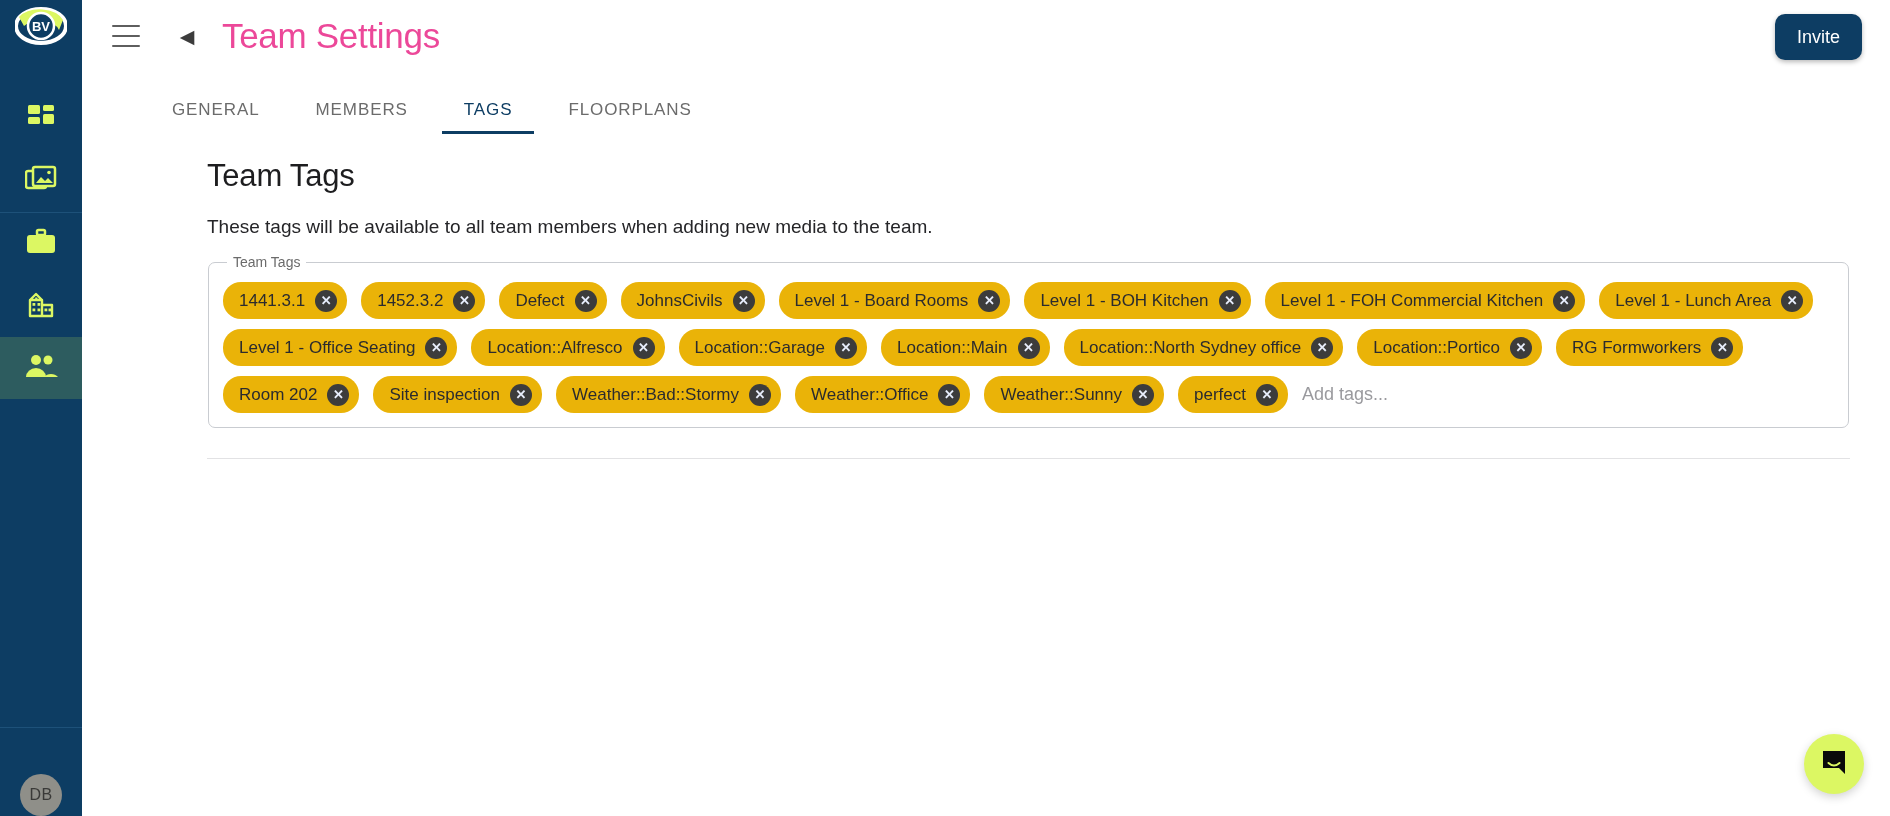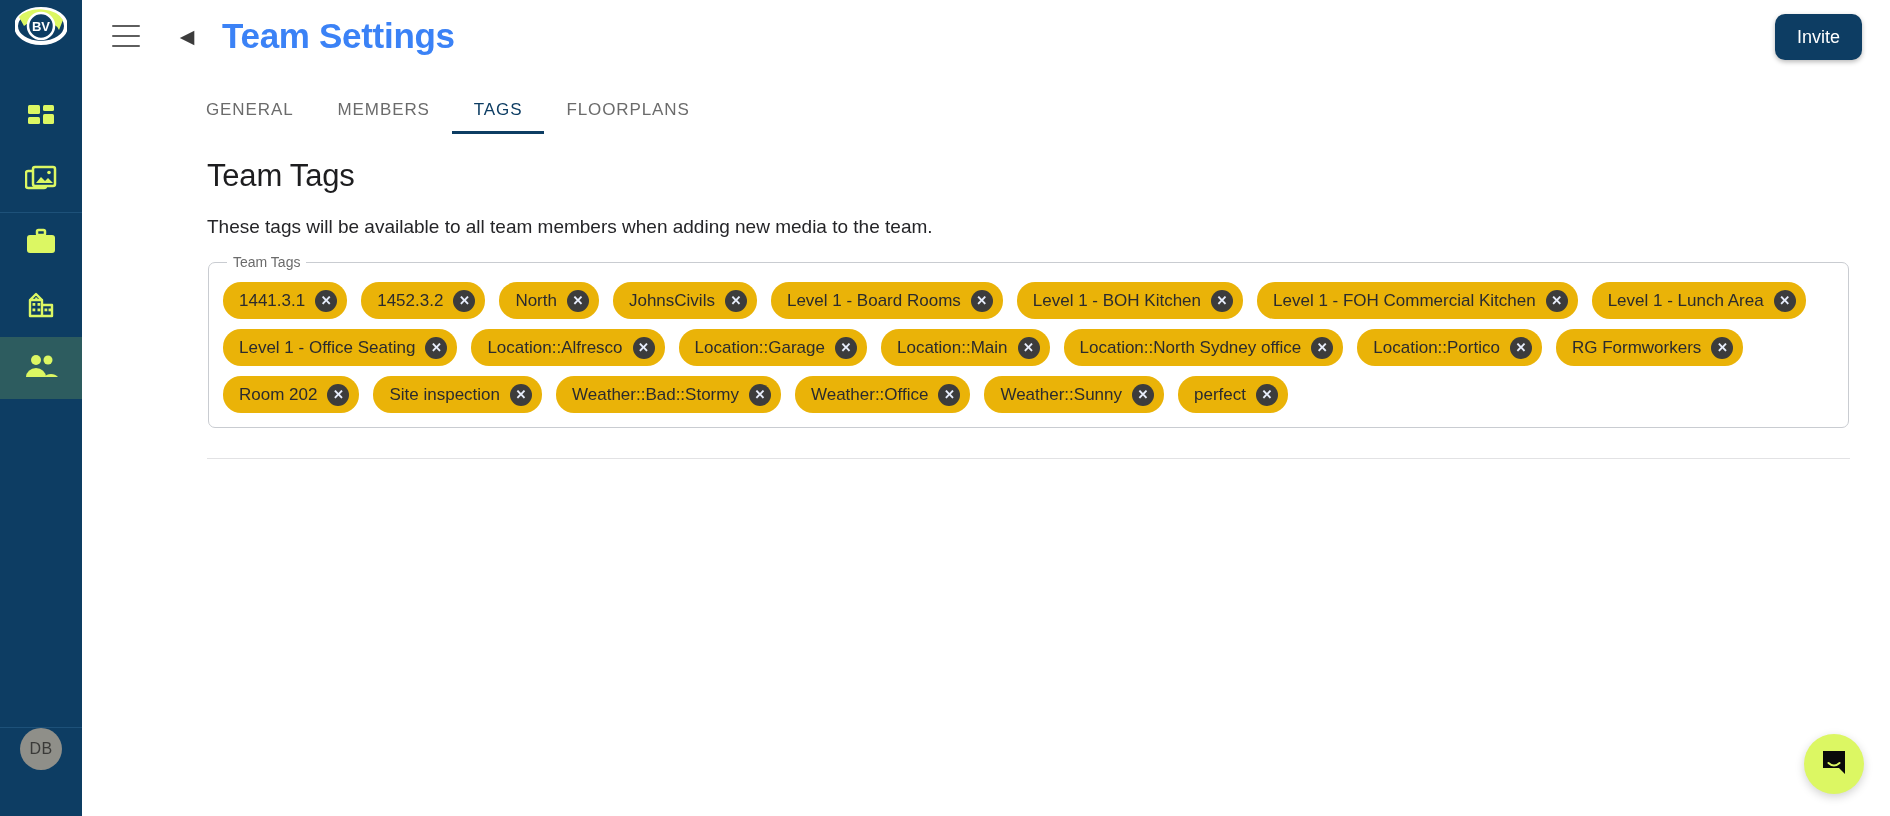--- a/index.html
+++ b/index.html
@@ -26,21 +26,21 @@
   .logo-badge { width: 52px; height: 52px; position: relative; }
   .nav-group { width: 100%; }
   .nav-divider { width: 100%; height: 1px; background: #1d5179; }
   .nav-item {
     width: 100%; height: 62px;
     display: flex; align-items: center; justify-content: center;
     cursor: pointer;
   }
   .nav-item.active { background: #2d5c5f; }
   .nav-spacer { flex: 1 1 auto; width: 100%; }
-  .avatar-wrap { height: 88px; width: 100%; display: flex; align-items: flex-start; justify-content: center; }
+  .avatar-wrap { height: 88px; width: 100%; display: flex; align-items: flex-end; justify-content: center; }
   .avatar {
     width: 42px; height: 42px; border-radius: 50%;
     background: #8f8f89; color: #3a3a38;
     display: flex; align-items: center; justify-content: center;
     font-size: 16px; letter-spacing: .5px; font-weight: 400;
   }
 
   
   .main { flex: 1 1 auto; height: 816px; position: relative; background: #fff; overflow: hidden; }
 
@@ -48,35 +48,35 @@
     height: 72px; display: flex; align-items: center;
     padding: 0 26px 0 30px; position: relative;
   }
   .hamburger { width: 28px; height: 22px; display:flex; flex-direction:column; justify-content:space-between; cursor:pointer; margin-right: 34px;}
   .hamburger span { display:block; height:2px; background:#5e5e5e; border-radius:1px; }
   .back-chevron {
     width: 26px; height: 26px; display:flex; align-items:center; justify-content:center;
     color:#3c3c3c; font-size: 19px; cursor:pointer; margin-right: 22px;
   }
   .page-title {
-    font-size: 35px; color: #3b82f6; font-weight: 700; letter-spacing: -0.3px;
+    font-size: 35px; color: #ec4899; font-weight: 400; letter-spacing: -0.3px;
     white-space: nowrap;
   }
   .invite-btn {
     position: absolute; right: 28px; top: 14px;
     background: #0d3d63; color: #ffffff;
     border: none; border-radius: 10px;
     padding: 0 22px; height: 46px;
     font-size: 18px; font-family: inherit; cursor: pointer;
     box-shadow: 0 2px 5px rgba(0,0,0,.28);
   }
 
   .tabs {
     display: flex; align-items: flex-end;
-    padding-left: 102px; height: 62px; gap: 0;
+    padding-left: 68px; height: 62px; gap: 12px;
   }
   .tab {
     padding: 0 22px 14px 22px;
     font-size: 17px; letter-spacing: .9px;
     color: #6b6b6b; cursor: pointer; background: none; border: none;
     font-family: inherit; position: relative; text-transform: uppercase;
   }
   .tab.active { color: #0d3d63; }
   .tab.active::after {
     content: ""; position: absolute; left: 0; right: 0; bottom: 0;
@@ -258,21 +258,21 @@
         <div class="chips" id="chips">
           <span class="chip">
               <span>1441.3.1</span>
               <span class="chip-x">✕</span>
             </span>
             <span class="chip">
               <span>1452.3.2</span>
               <span class="chip-x">✕</span>
             </span>
             <span class="chip">
-              <span>North</span>
+              <span>Defect</span>
               <span class="chip-x">✕</span>
             </span>
             <span class="chip">
               <span>JohnsCivils</span>
               <span class="chip-x">✕</span>
             </span>
             <span class="chip">
               <span>Level 1 - Board Rooms</span>
               <span class="chip-x">✕</span>
             </span>
@@ -333,20 +333,21 @@
               <span class="chip-x">✕</span>
             </span>
             <span class="chip">
               <span>Weather::Sunny</span>
               <span class="chip-x">✕</span>
             </span>
             <span class="chip">
               <span>perfect</span>
               <span class="chip-x">✕</span>
             </span>
+            <input class="tag-input" id="tag-input" placeholder="Add tags..." style="">
         </div>
       </fieldset>
 
 
 
       <div class="hr"></div>
     </div>
 
     <div class="intercom">
       <span>

